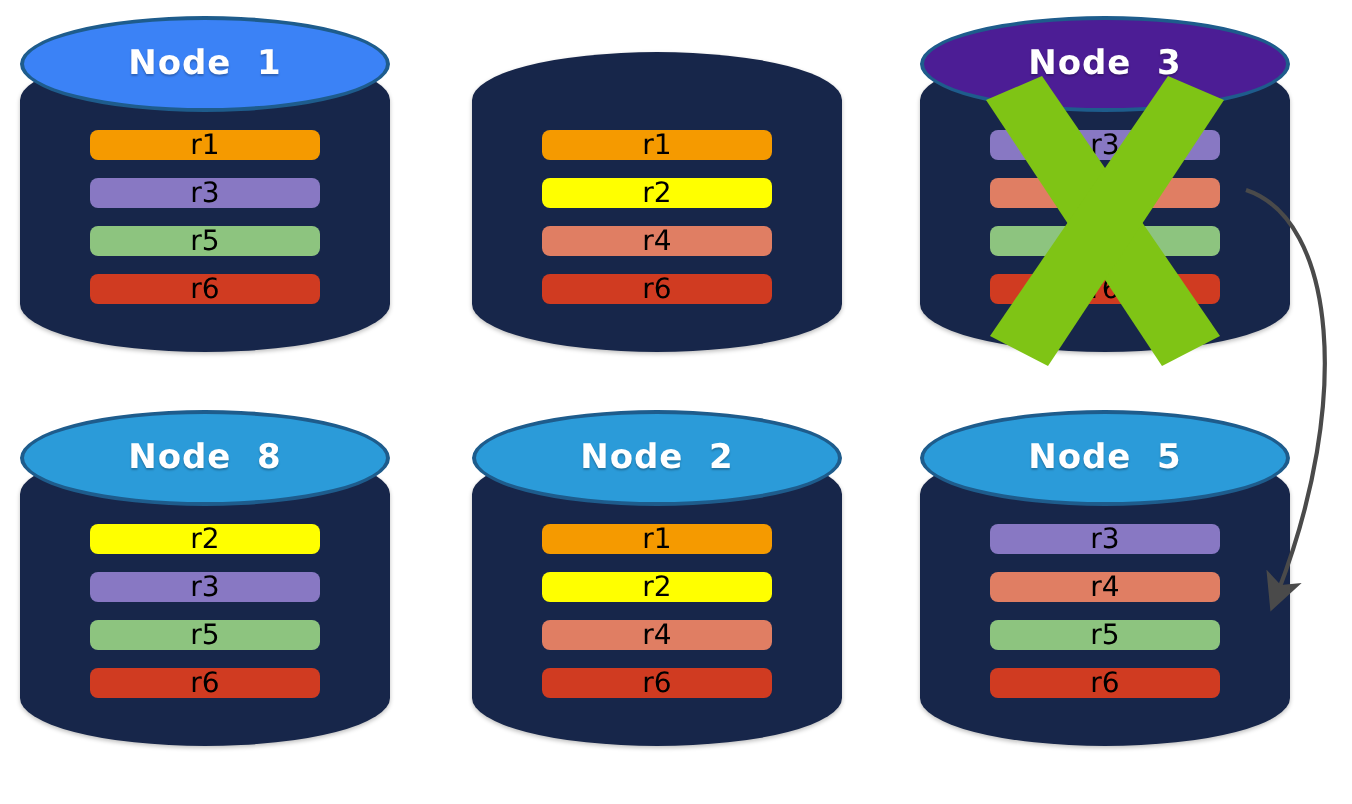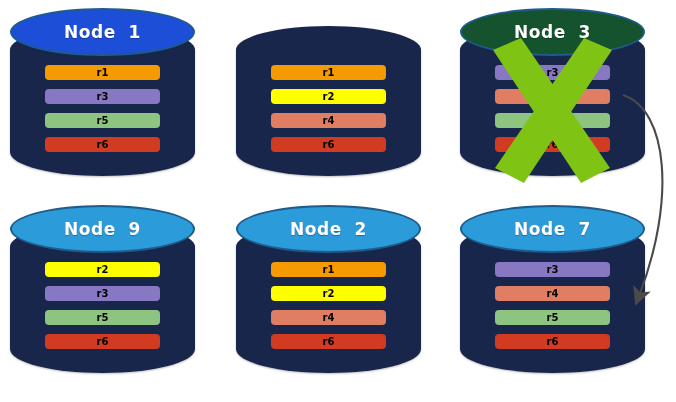--- a/index.html
+++ b/index.html
@@ -67,22 +67,22 @@
   .bar {
     position: relative;
     height: 15px;
     margin-bottom: 9px;
     border-radius: 4px;
     display: flex;
     align-items: center;
     justify-content: center;
   }
   .bar-label {
-    font-size: 10px;
-    font-weight: bold;
+    font-size: 14px;
+    font-weight: normal;
     color: #000000;
     line-height: 1;
   }
   .x-overlay {
     position: absolute;
     left: 0;
     top: 0;
     width: 185px;
     height: 186px;
     pointer-events: none;
@@ -109,21 +109,21 @@
         <div class="bar" style="background: rgb(136, 120, 195);">
           <span class="bar-label">r3</span>
         </div>
         <div class="bar" style="background: rgb(141, 196, 127);">
           <span class="bar-label">r5</span>
         </div>
         <div class="bar" style="background: rgb(208, 59, 33);">
           <span class="bar-label">r6</span>
         </div>
       </div>
-      <div class="cyl-top" style="background: #1d4ed8;">
+      <div class="cyl-top" style="background: #3b82f6;">
         <span class="node-title">Node  1</span>
       </div>
     </div>
     <div class="node" style="left: 236px; top: 8px;">
       <div class="cyl-body" style="background: rgb(23, 38, 74);"></div>
       <div class="bars">
         <div class="bar" style="background: rgb(245, 154, 0);">
           <span class="bar-label">r1</span>
         </div>
         <div class="bar" style="background: rgb(255, 255, 0);">
@@ -146,21 +146,21 @@
         <div class="bar" style="background: rgb(224, 126, 99);">
           <span class="bar-label">r4</span>
         </div>
         <div class="bar" style="background: rgb(141, 196, 127);">
           <span class="bar-label">r5</span>
         </div>
         <div class="bar" style="background: rgb(208, 59, 33);">
           <span class="bar-label">r6</span>
         </div>
       </div>
-      <div class="cyl-top" style="background: #14532d;">
+      <div class="cyl-top" style="background: #4c1d95;">
         <span class="node-title">Node  3</span>
       </div>
       <svg class="x-overlay" viewBox="0 0 185 186">
         <g fill="#7FC415">
           <path d="M 33 42 L 61 30 L 150 160 L 121 175 Z"></path>
           <path d="M 152 42 L 124 30 L 35 160 L 64 175 Z"></path>
         </g>
       </svg>
     </div>
     <div class="node" style="left: 10px; top: 205px;">
@@ -173,21 +173,21 @@
           <span class="bar-label">r3</span>
         </div>
         <div class="bar" style="background: rgb(141, 196, 127);">
           <span class="bar-label">r5</span>
         </div>
         <div class="bar" style="background: rgb(208, 59, 33);">
           <span class="bar-label">r6</span>
         </div>
       </div>
       <div class="cyl-top" style="background: rgb(43, 155, 217);">
-        <span class="node-title">Node  9</span>
+        <span class="node-title">Node  8</span>
       </div>
     </div>
     <div class="node" style="left: 236px; top: 205px;">
       <div class="cyl-body" style="background: rgb(23, 38, 74);"></div>
       <div class="bars">
         <div class="bar" style="background: rgb(245, 154, 0);">
           <span class="bar-label">r1</span>
         </div>
         <div class="bar" style="background: rgb(255, 255, 0);">
           <span class="bar-label">r2</span>
@@ -213,21 +213,21 @@
           <span class="bar-label">r4</span>
         </div>
         <div class="bar" style="background: rgb(141, 196, 127);">
           <span class="bar-label">r5</span>
         </div>
         <div class="bar" style="background: rgb(208, 59, 33);">
           <span class="bar-label">r6</span>
         </div>
       </div>
       <div class="cyl-top" style="background: rgb(43, 155, 217);">
-        <span class="node-title">Node  7</span>
+        <span class="node-title">Node  5</span>
       </div>
     </div>
   </div>
 
 <svg class="arrow-layer" viewBox="0 0 676 402" xmlns="http://www.w3.org/2000/svg">
   <defs>
     <marker id="arrowhead" markerWidth="9" markerHeight="9" refX="4" refY="4.5" orient="auto" markerUnits="strokeWidth">
       <path d="M 0 0 L 9 4.5 L 0 9 L 2.2 4.5 Z" fill="#4A4A4A"></path>
     </marker>
   </defs>

